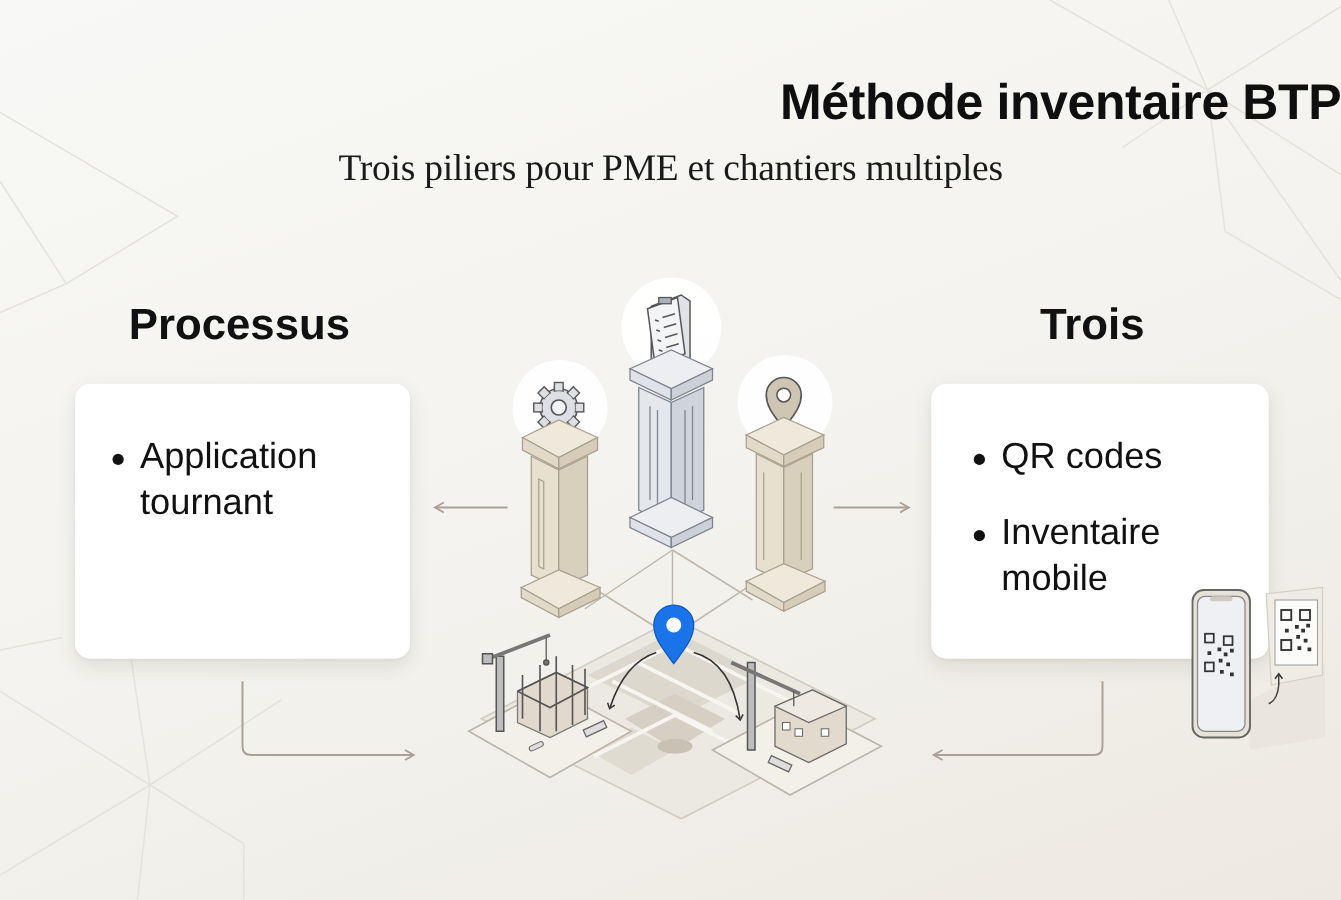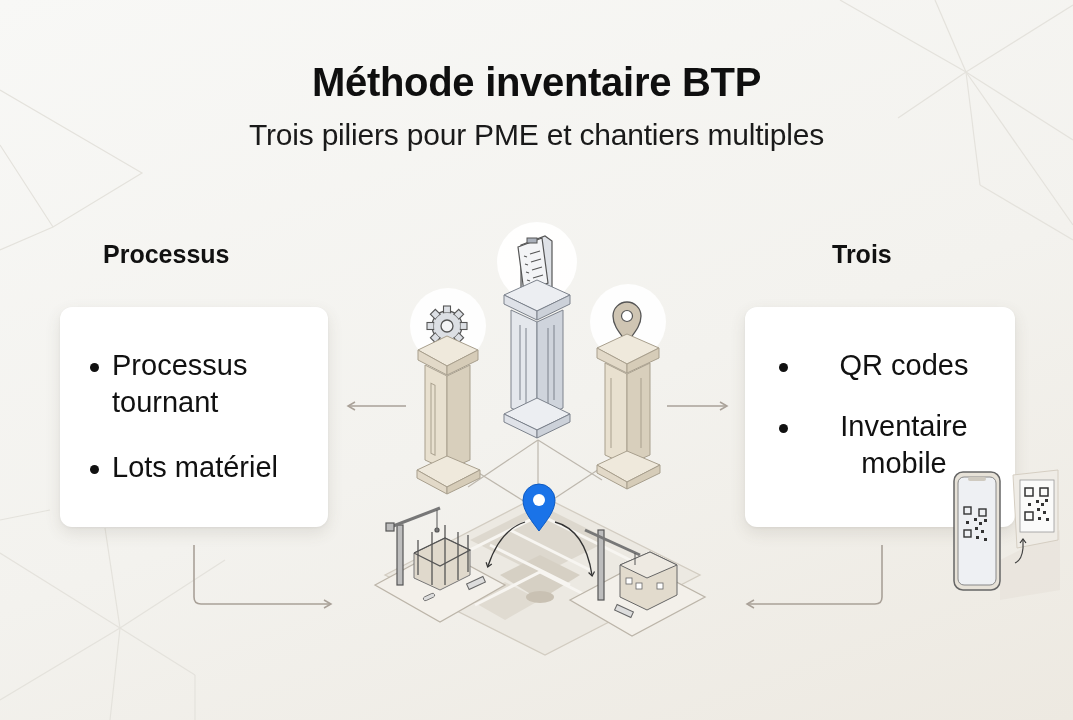--- a/index.html
+++ b/index.html
@@ -6,46 +6,46 @@
   html, body { width: 1073px; height: 720px; overflow: hidden; }
   body {
     position: relative;
     font-family: "Liberation Sans", "DejaVu Sans", sans-serif;
     color: #111;
     background: linear-gradient(160deg, #f8f8f6 0%, #f3f2ee 55%, #ede9e1 100%);
   }
   .bg-lines { position: absolute; inset: 0; pointer-events: none; }
   .title {
     position: absolute; left: 0; width: 1073px; top: 60px;
-    text-align: center; font-weight: 700; font-size: 40px; letter-spacing: -0.3px;
+    text-align: right; font-weight: 700; font-size: 40px; letter-spacing: -0.3px;
     color: #0f0f0f;
   }
   .subtitle {
     position: absolute; left: 0; width: 1073px; top: 118px;
-    text-align: center; font-size: 30px; color: #1a1a1a; letter-spacing: -0.2px;
+    text-align: center; font-size: 30px; color: #1a1a1a; letter-spacing: -0.2px; font-family: Liberation Serif, serif;
   }
   .section-heading {
-    position: absolute; font-weight: 700; font-size: 25px; color: #111;
+    position: absolute; font-weight: 700; font-size: 35px; color: #111;
   }
   #heading-left { left: 103px; top: 240px; }
   #heading-right { left: 832px; top: 240px; }
   .card {
     position: absolute; background: #ffffff; border-radius: 12px;
     box-shadow: 0 6px 16px rgba(80,70,55,0.12), 0 1px 3px rgba(0,0,0,0.05);
   }
   #card-left { left: 60px; top: 307px; width: 268px; height: 220px; }
   #card-right { left: 745px; top: 307px; width: 270px; height: 220px; }
   .card ul { list-style: none; position: absolute; }
   #card-left ul { left: 28px; top: 40px; width: 230px; }
   #card-right ul { left: 32px; top: 40px; width: 230px; }
   .card li {
     position: relative; padding-left: 24px; font-size: 29px; line-height: 37px;
     color: #111; margin-bottom: 28px;
   }
-  #card-right li { margin-bottom: 24px; text-align: center; }
+  #card-right li { margin-bottom: 24px; }
   .card li::before {
     content: ""; position: absolute; left: 2px; top: 16px;
     width: 9px; height: 9px; border-radius: 50%; background: #111;
   }
   .illus { position: absolute; left: 0; top: 0; width: 1073px; height: 720px; pointer-events: none; }
 </style>
 </head>
 <body>
 
 <svg class="bg-lines" width="1073" height="720" viewBox="0 0 1073 720">
@@ -72,22 +72,21 @@
 </svg>
 
 <h1 class="title">Méthode inventaire BTP</h1>
 <p class="subtitle">Trois piliers pour PME et chantiers multiples</p>
 
 <h2 class="section-heading" id="heading-left">Processus</h2>
 <h2 class="section-heading" id="heading-right">Trois</h2>
 
 <div class="card" id="card-left">
   <ul>
-    <li>Processus tournant</li>
-    <li>Lots matériel</li>
+    <li>Application tournant</li>
   </ul>
 </div>
 
 <div class="card" id="card-right">
   <ul>
     <li>QR codes</li>
     <li>Inventaire mobile</li>
   </ul>
 </div>
 

